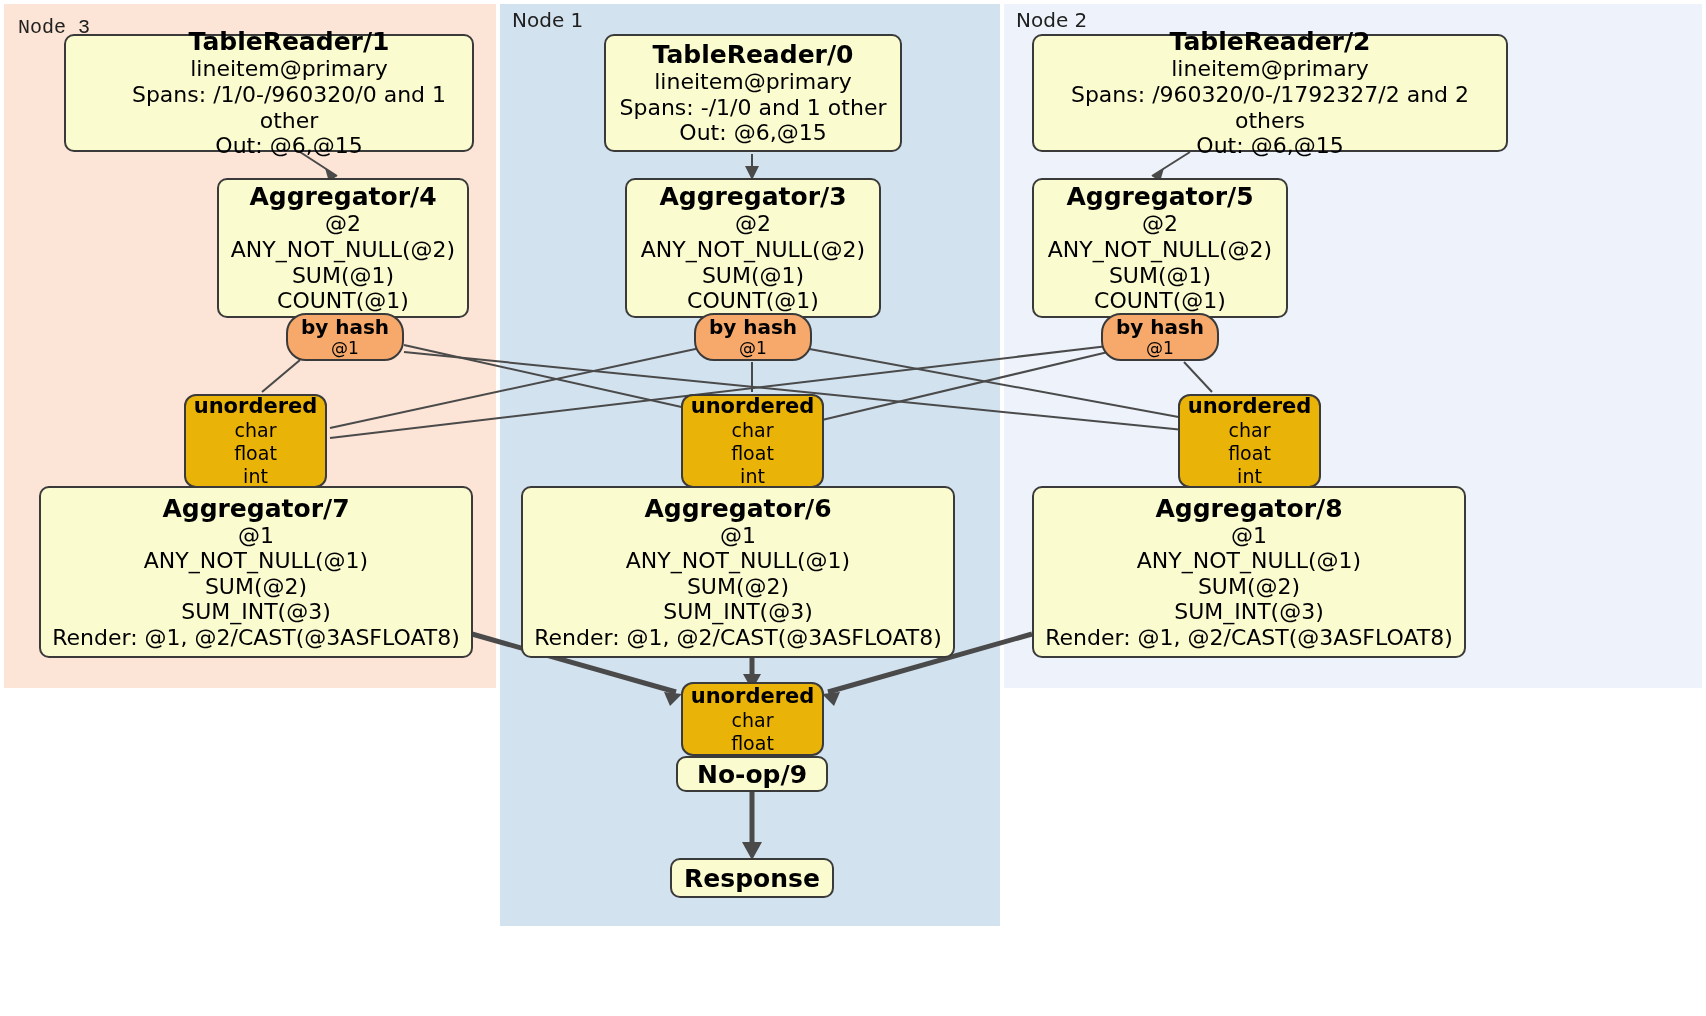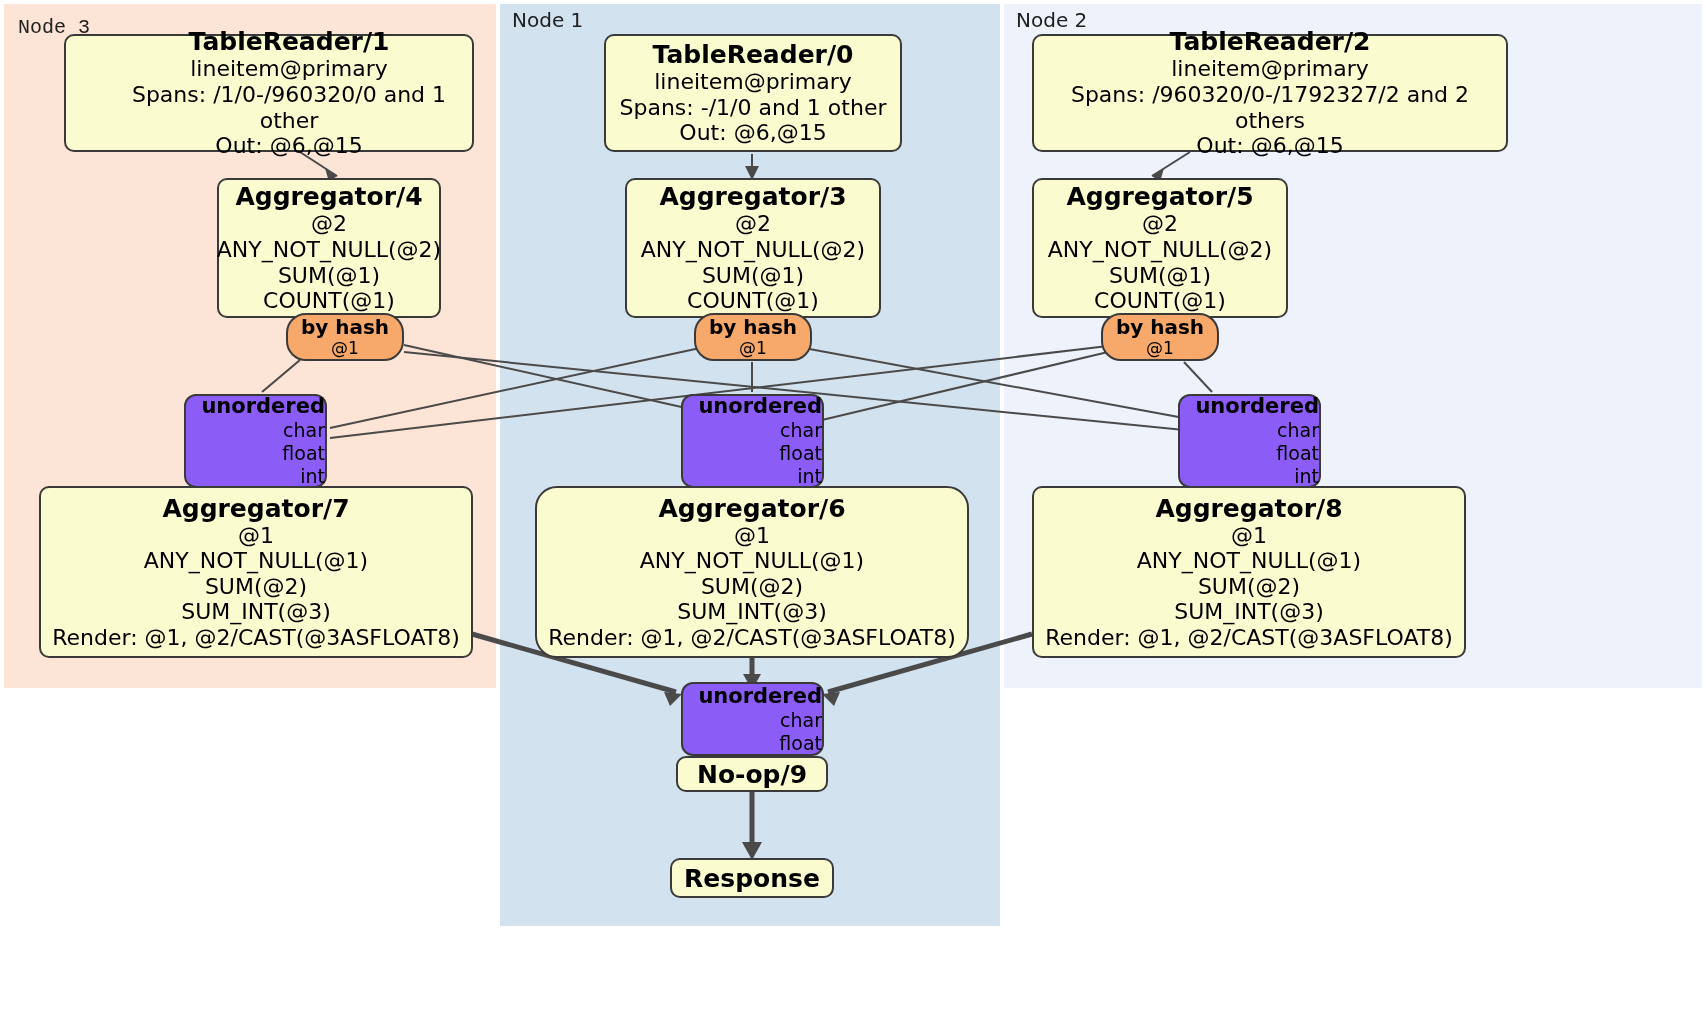--- a/index.html
+++ b/index.html
@@ -35,22 +35,22 @@
     background:#f6a96a;border:2px solid #3a3a3a;border-radius:20px;
     display:flex;flex-direction:column;justify-content:center;align-items:center;
     color:#000;line-height:1.15;
   }
   .router-hash .ttl{font-weight:bold;font-size:20px;}
   .router-hash .ln{font-size:17px;}
 
   
   .sync{
     position:absolute;box-sizing:border-box;
-    background:#8b5cf6;border:2px solid #3a3a3a;border-radius:12px;
-    display:flex;flex-direction:column;justify-content:center;align-items:flex-end;
+    background:#eab308;border:2px solid #3a3a3a;border-radius:12px;
+    display:flex;flex-direction:column;justify-content:center;align-items:center;
     color:#000;line-height:1.2;
   }
   .sync .ttl{font-weight:bold;font-size:21px;}
   .sync .ln{font-size:19px;}
 
   svg.edges{position:absolute;left:0;top:0;width:1706px;height:1016px;overflow:visible;}
   .lt{fill:none;stroke:#4a4a4a;stroke-width:2;}
   .hv{fill:none;stroke:#4a4a4a;stroke-width:5;}
   .ar{fill:#4a4a4a;}
 </style>
@@ -114,21 +114,21 @@
     <div class="ln">Out: @6,@15</div>
   </div>
 
   <div class="proc" style="left:1032px;top:34px;width:476px;height:118px;">
     <div class="ttl">TableReader/2</div>
     <div class="ln">lineitem@primary</div>
     <div class="ln">Spans: /960320/0-/1792327/2 and 2 others</div>
     <div class="ln">Out: @6,@15</div>
   </div>
 
-  <div class="proc" style="left:217px;top:178px;width:224px;height:140px;">
+  <div class="proc" style="left:217px;top:178px;width:252px;height:140px;">
     <div class="ttl">Aggregator/4</div>
     <div class="ln">@2</div>
     <div class="ln">ANY_NOT_NULL(@2)</div>
     <div class="ln">SUM(@1)</div>
     <div class="ln">COUNT(@1)</div>
   </div>
 
   <div class="proc" style="left:625px;top:178px;width:256px;height:140px;">
     <div class="ttl">Aggregator/3</div>
     <div class="ln">@2</div>
@@ -183,21 +183,21 @@
 
   <div class="proc" style="left:39px;top:486px;width:434px;height:172px;">
     <div class="ttl">Aggregator/7</div>
     <div class="ln">@1</div>
     <div class="ln">ANY_NOT_NULL(@1)</div>
     <div class="ln">SUM(@2)</div>
     <div class="ln">SUM_INT(@3)</div>
     <div class="ln">Render: @1, @2/CAST(@3ASFLOAT8)</div>
   </div>
 
-  <div class="proc" style="left:535px;top:486px;width:434px;height:172px;border-radius:22px;">
+  <div class="proc" style="left:521px;top:486px;width:434px;height:172px;">
     <div class="ttl">Aggregator/6</div>
     <div class="ln">@1</div>
     <div class="ln">ANY_NOT_NULL(@1)</div>
     <div class="ln">SUM(@2)</div>
     <div class="ln">SUM_INT(@3)</div>
     <div class="ln">Render: @1, @2/CAST(@3ASFLOAT8)</div>
   </div>
 
   <div class="proc" style="left:1032px;top:486px;width:434px;height:172px;">
     <div class="ttl">Aggregator/8</div>

